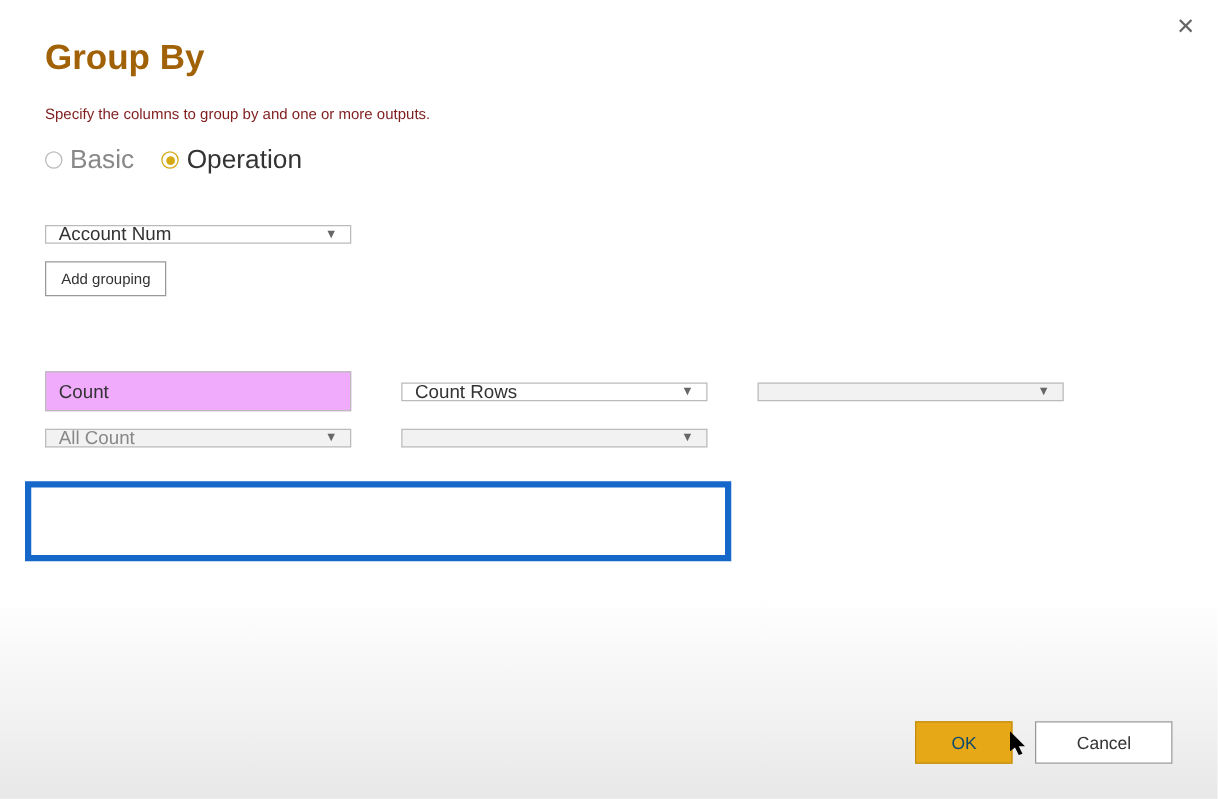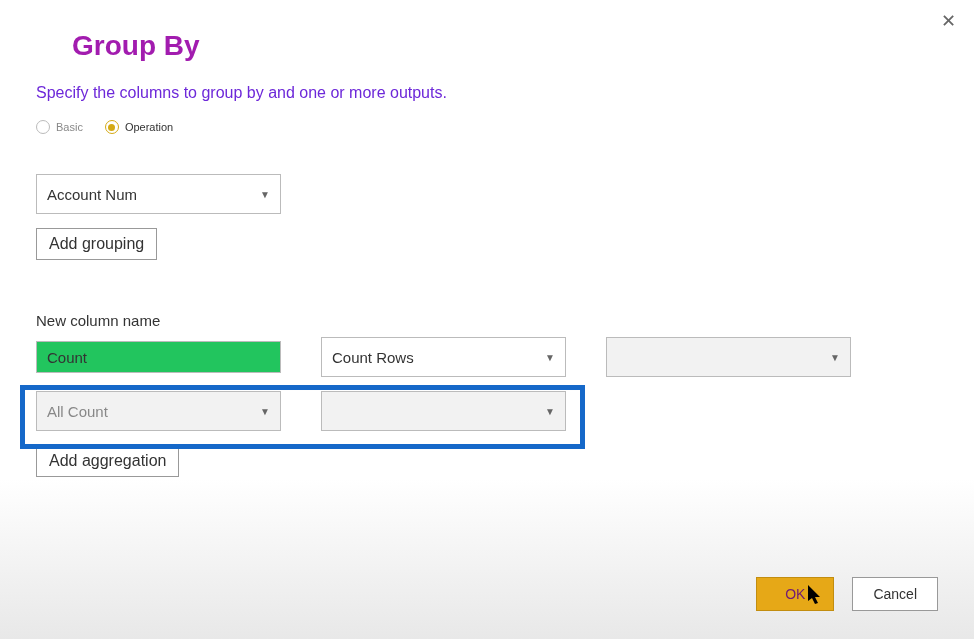--- a/index.html
+++ b/index.html
@@ -19,40 +19,39 @@
       color: #666;
       cursor: pointer;
       font-weight: 300;
     }
     .container {
       padding: 30px 36px;
     }
     h1 {
       font-size: 28px;
       font-weight: 600;
-      color: #a21caf;
+      color: #a16207;
       margin-bottom: 22px;
-      margin-left: 36px;
     }
     .desc {
-      font-size: 16px;
-      color: #6d28d9;
+      font-size: 12px;
+      color: #7f1d1d;
       margin-bottom: 18px;
     }
     .radio-row {
       display: flex;
       gap: 22px;
       align-items: center;
       margin-bottom: 40px;
     }
     .radio-opt {
       display: flex;
       align-items: center;
       gap: 6px;
-      font-size: 11px;
+      font-size: 21px;
       color: #333;
       cursor: pointer;
     }
     .radio-circle {
       width: 14px;
       height: 14px;
       border-radius: 50%;
       border: 1px solid #888;
       display: inline-flex;
       align-items: center;
@@ -65,52 +64,52 @@
       width: 7px;
       height: 7px;
       border-radius: 50%;
       background: #d4a914;
     }
     .radio-opt.disabled .radio-circle { border-color: #bbb; }
     .radio-opt.disabled { color: #888; }
     .dropdown {
       border: 1px solid #bbb;
       background: #fff;
-      height: 40px;
+      height: 15px;
       display: flex;
       align-items: center;
       justify-content: space-between;
       padding: 0 10px;
       font-size: 15px;
       color: #333;
       cursor: pointer;
     }
     .dropdown.disabled {
       background: #f2f2f2;
       color: #888;
     }
     .caret {
       font-size: 10px;
       color: #666;
     }
     .textinput {
       border: 1px solid #bbb;
-      background: #22c55e;
+      background: #f0abfc;
       height: 32px;
       padding: 0 10px;
       font-size: 15px;
       color: #333;
       font-family: inherit;
       width: 245px;
     }
     .btn-secondary {
       border: 1px solid #999;
       background: #fff;
       padding: 6px 12px;
-      font-size: 16px;
+      font-size: 12px;
       color: #333;
       cursor: pointer;
       font-family: inherit;
     }
     .group-by-dropdown { width: 245px; margin-bottom: 14px; }
     .section-gap { height: 52px; }
     .cols-header {
       display: flex;
       gap: 40px;
       margin-bottom: 8px;
@@ -142,28 +141,28 @@
       bottom: 28px;
       right: 36px;
       display: flex;
       gap: 18px;
     }
     .btn-ok {
       background: #e6a817;
       border: 1px solid #c28d0f;
       padding: 8px 28px;
       font-size: 14px;
-      color: #701a75;
+      color: #0c4a6e;
       cursor: pointer;
       font-family: inherit;
     }
     .btn-cancel {
       background: #fff;
       border: 1px solid #999;
-      padding: 8px 20px;
+      padding: 8px 32px;
       font-size: 14px;
       color: #333;
       cursor: pointer;
       font-family: inherit;
     }
     .cursor-img {
       position: absolute;
       bottom: 32px;
       right: 148px;
       pointer-events: none;
@@ -194,21 +193,20 @@
   <div class="dropdown group-by-dropdown">
     <span>Account Num</span>
     <span class="caret">▼</span>
   </div>
 
   <button class="btn-secondary">Add grouping</button>
 
   <div class="section-gap"></div>
 
   <div class="cols-header">
-    <div class="col-label col-name">New column name</div>
   </div>
 
   
   <div class="row">
     <input class="textinput col-name" value="Count" style="">
     <div class="dropdown col-op">
       <span>Count Rows</span>
       <span class="caret">▼</span>
     </div>
     <div class="dropdown col-col disabled">
@@ -222,21 +220,20 @@
     <div class="dropdown col-op disabled">
       <span>All Count</span>
       <span class="caret">▼</span>
     </div>
     <div class="dropdown col-col disabled">
       <span></span>
       <span class="caret">▼</span>
     </div>
   </div>
 
-  <button class="btn-secondary">Add aggregation</button>
 </div>
 
 <div class="highlight-box"></div>
 
 <div class="footer">
   <button class="btn-ok">OK</button>
   <button class="btn-cancel">Cancel</button>
 </div>
 
 <svg class="cursor-img" width="18" height="22">

